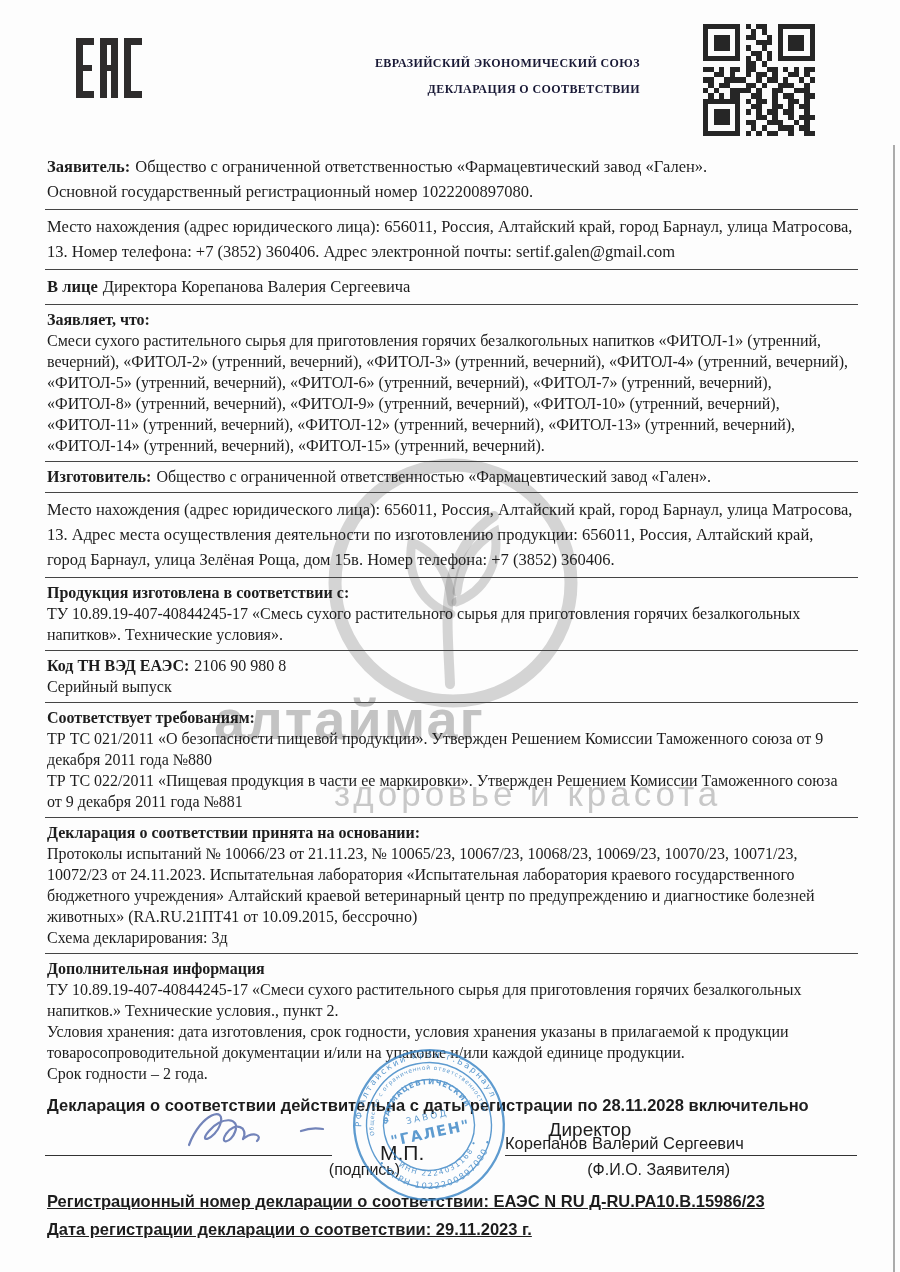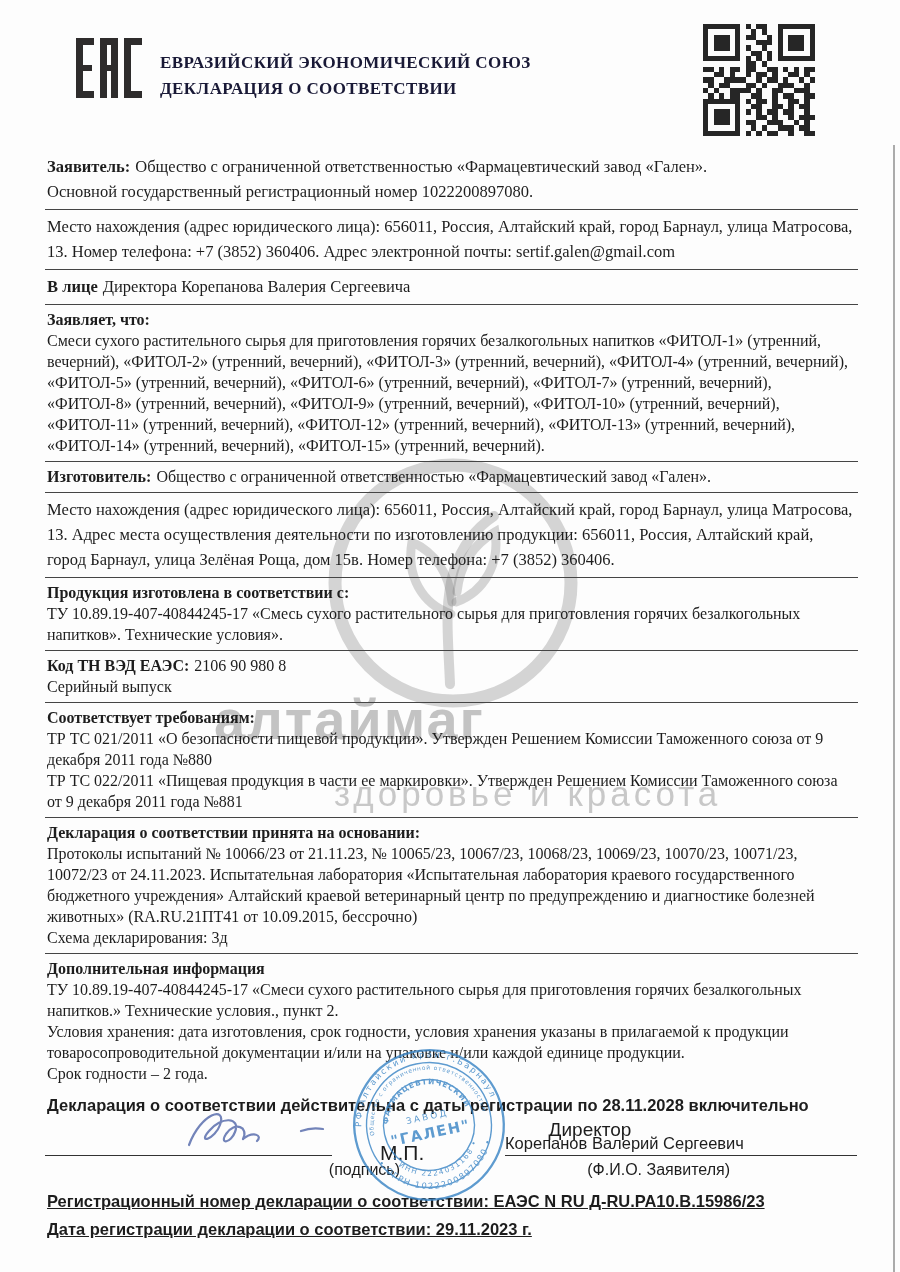--- a/index.html
+++ b/index.html
@@ -2,22 +2,22 @@
 <html lang="ru"><head>
 <meta charset="utf-8">
 <style>
   html,body{margin:0;padding:0;background:#e8e8e8;}
   .page{position:relative;width:900px;height:1272px;background:#fdfdfd;overflow:hidden;
         font-family:"Liberation Sans",sans-serif;color:#1d1d1d;margin:0 auto;}
   
   .header{position:absolute;left:0;top:0;width:100%;height:150px;}
   .eac{position:absolute;left:76px;top:38px;width:66px;height:60px;}
   .eac rect{fill:#2e2c2c;}
-  .title{position:absolute;left:160px;top:50px;width:480px;text-align:left;
-         font-family:"Liberation Serif",serif;font-weight:bold;font-size:17px;
+  .title{position:absolute;left:160px;top:50px;width:480px;text-align:right;
+         font-family:"Liberation Serif",serif;font-weight:bold;font-size:12px;
          line-height:26px;color:#191936;letter-spacing:.4px;}
   .qr{position:absolute;left:703px;top:24px;width:112px;height:112px;}
   .qr rect{fill:#262626;}
   
   .wm{position:absolute;pointer-events:none;}
   .wm-leaf{left:322px;top:452px;width:262px;height:262px;}
   .wm-leaf *{stroke:rgba(120,120,120,.30);fill:none;stroke-linecap:round;}
   .wm-brand{left:214px;top:692px;font-size:56px;font-weight:bold;
             color:rgba(125,125,125,.45);letter-spacing:2px;line-height:1;}
   .wm-tagline{left:310px;top:776px;font-size:35px;color:rgba(148,148,148,.50);

